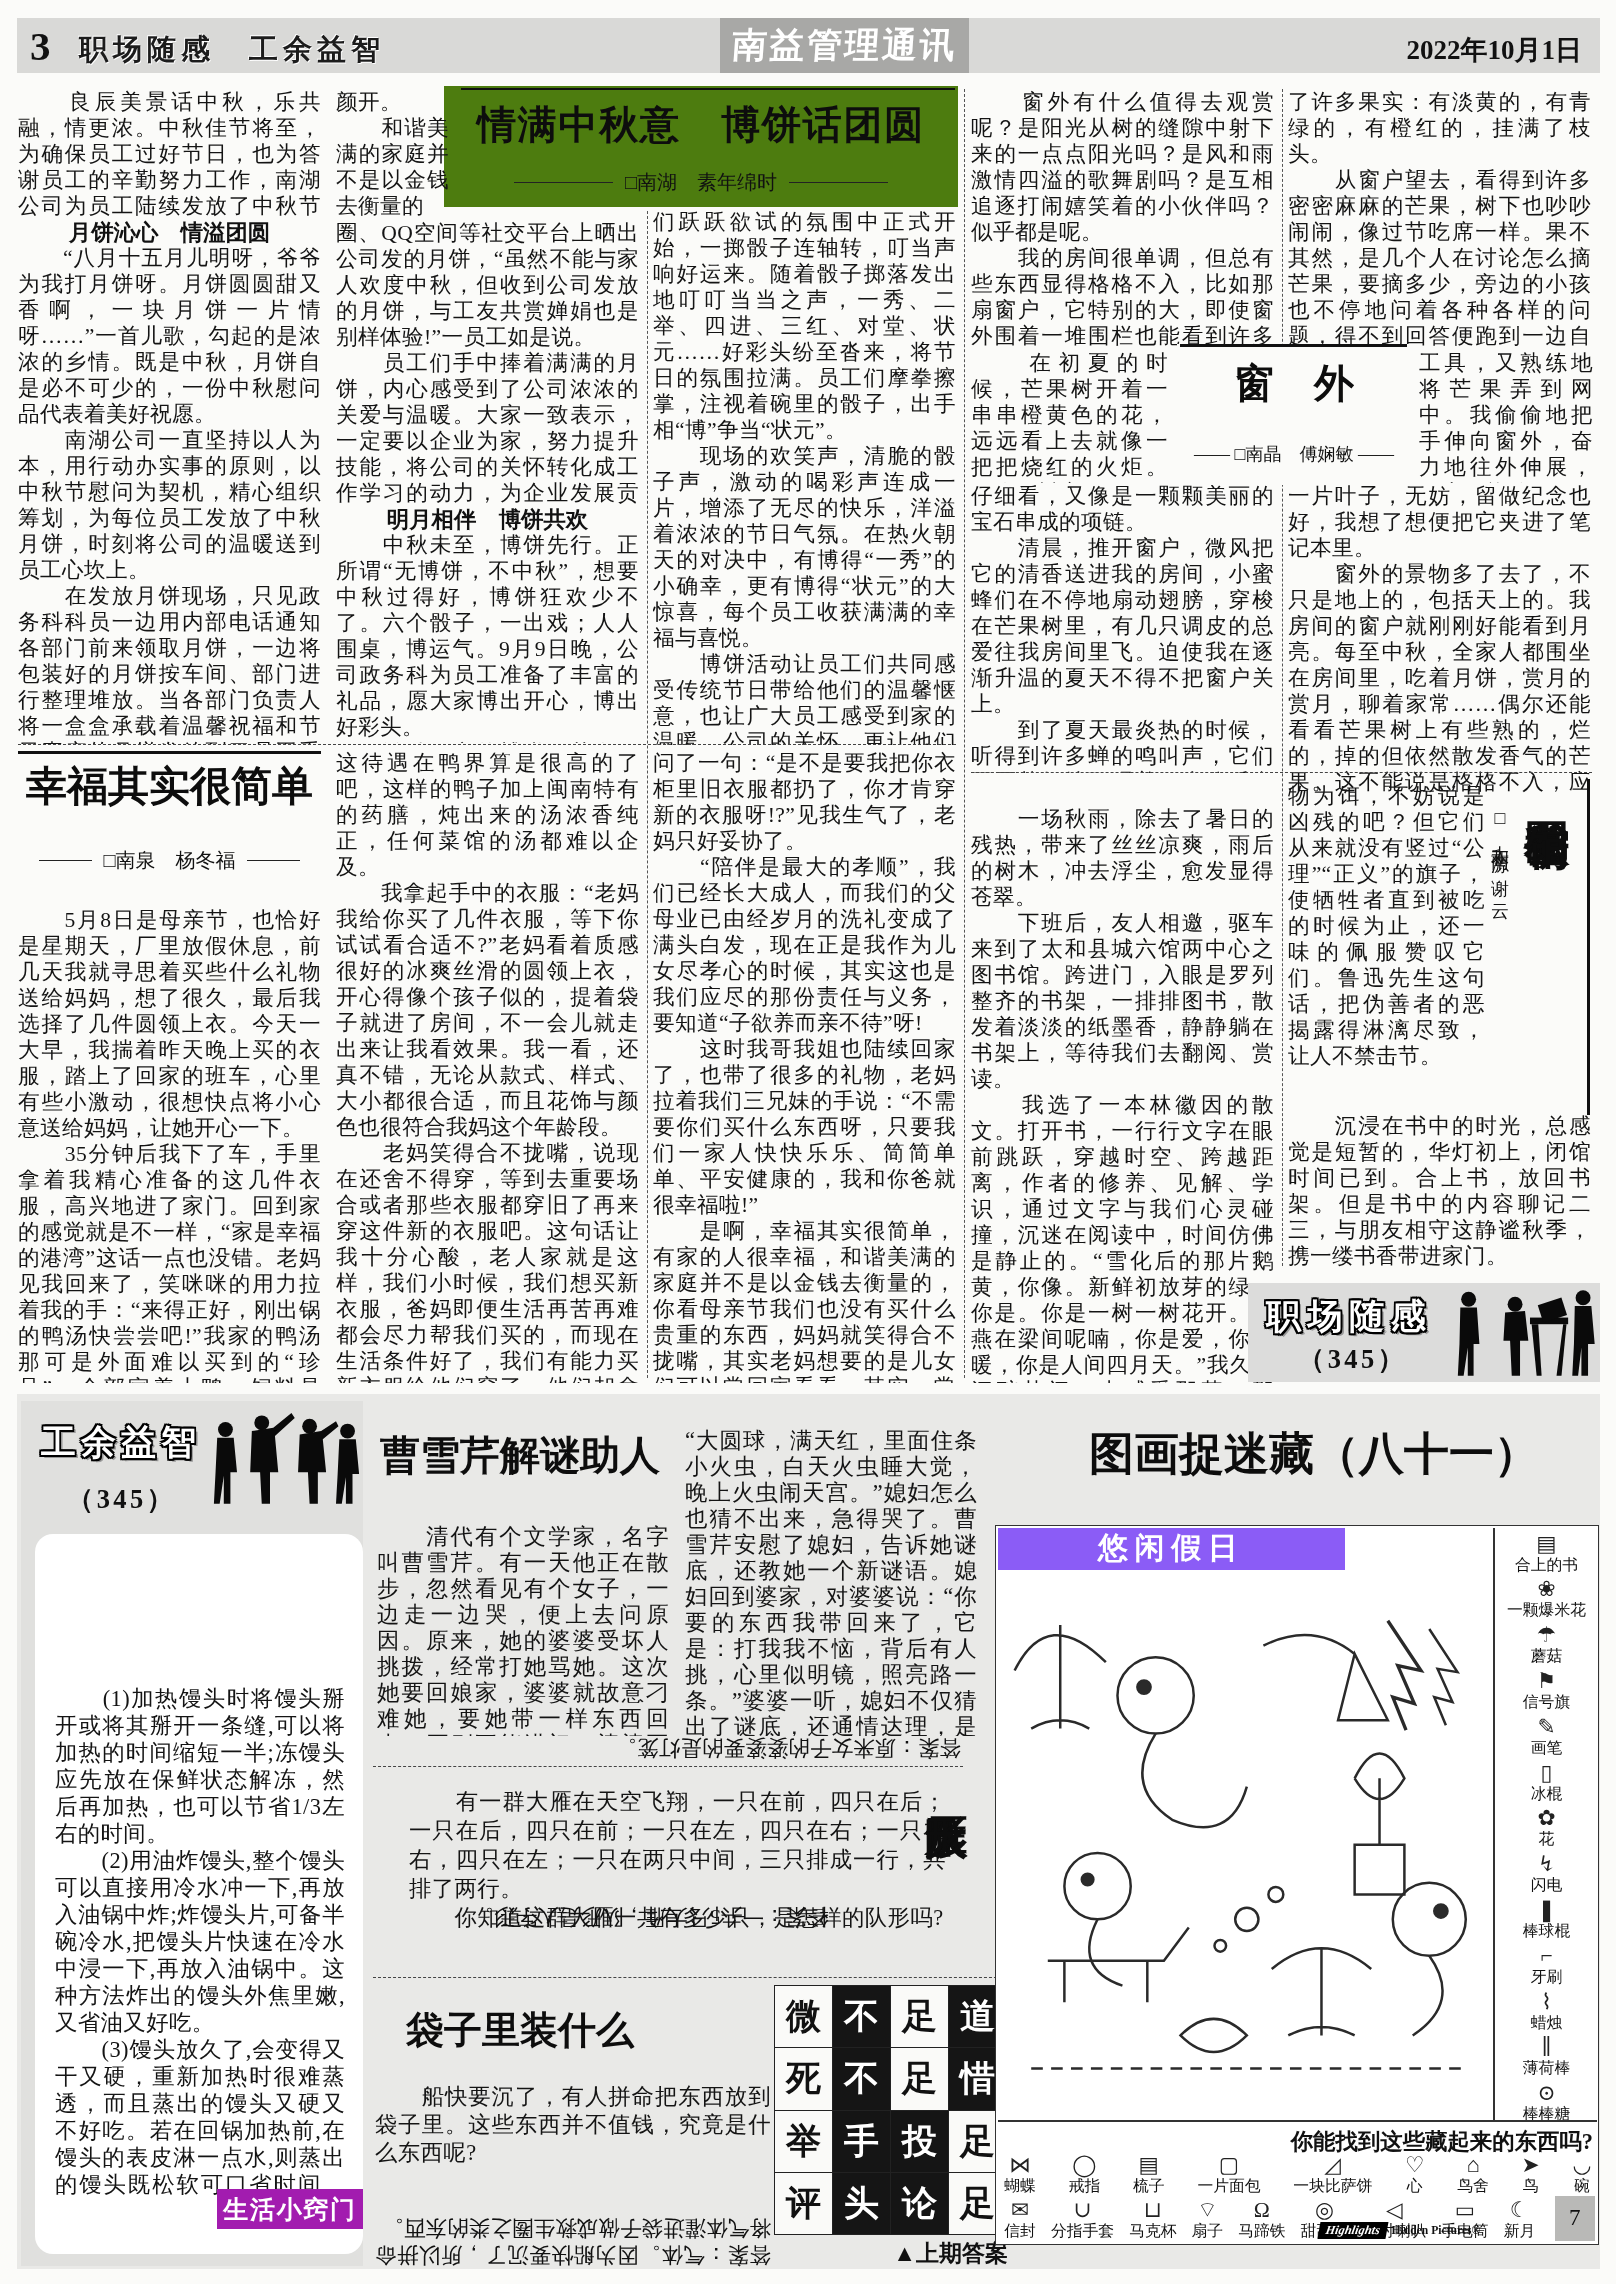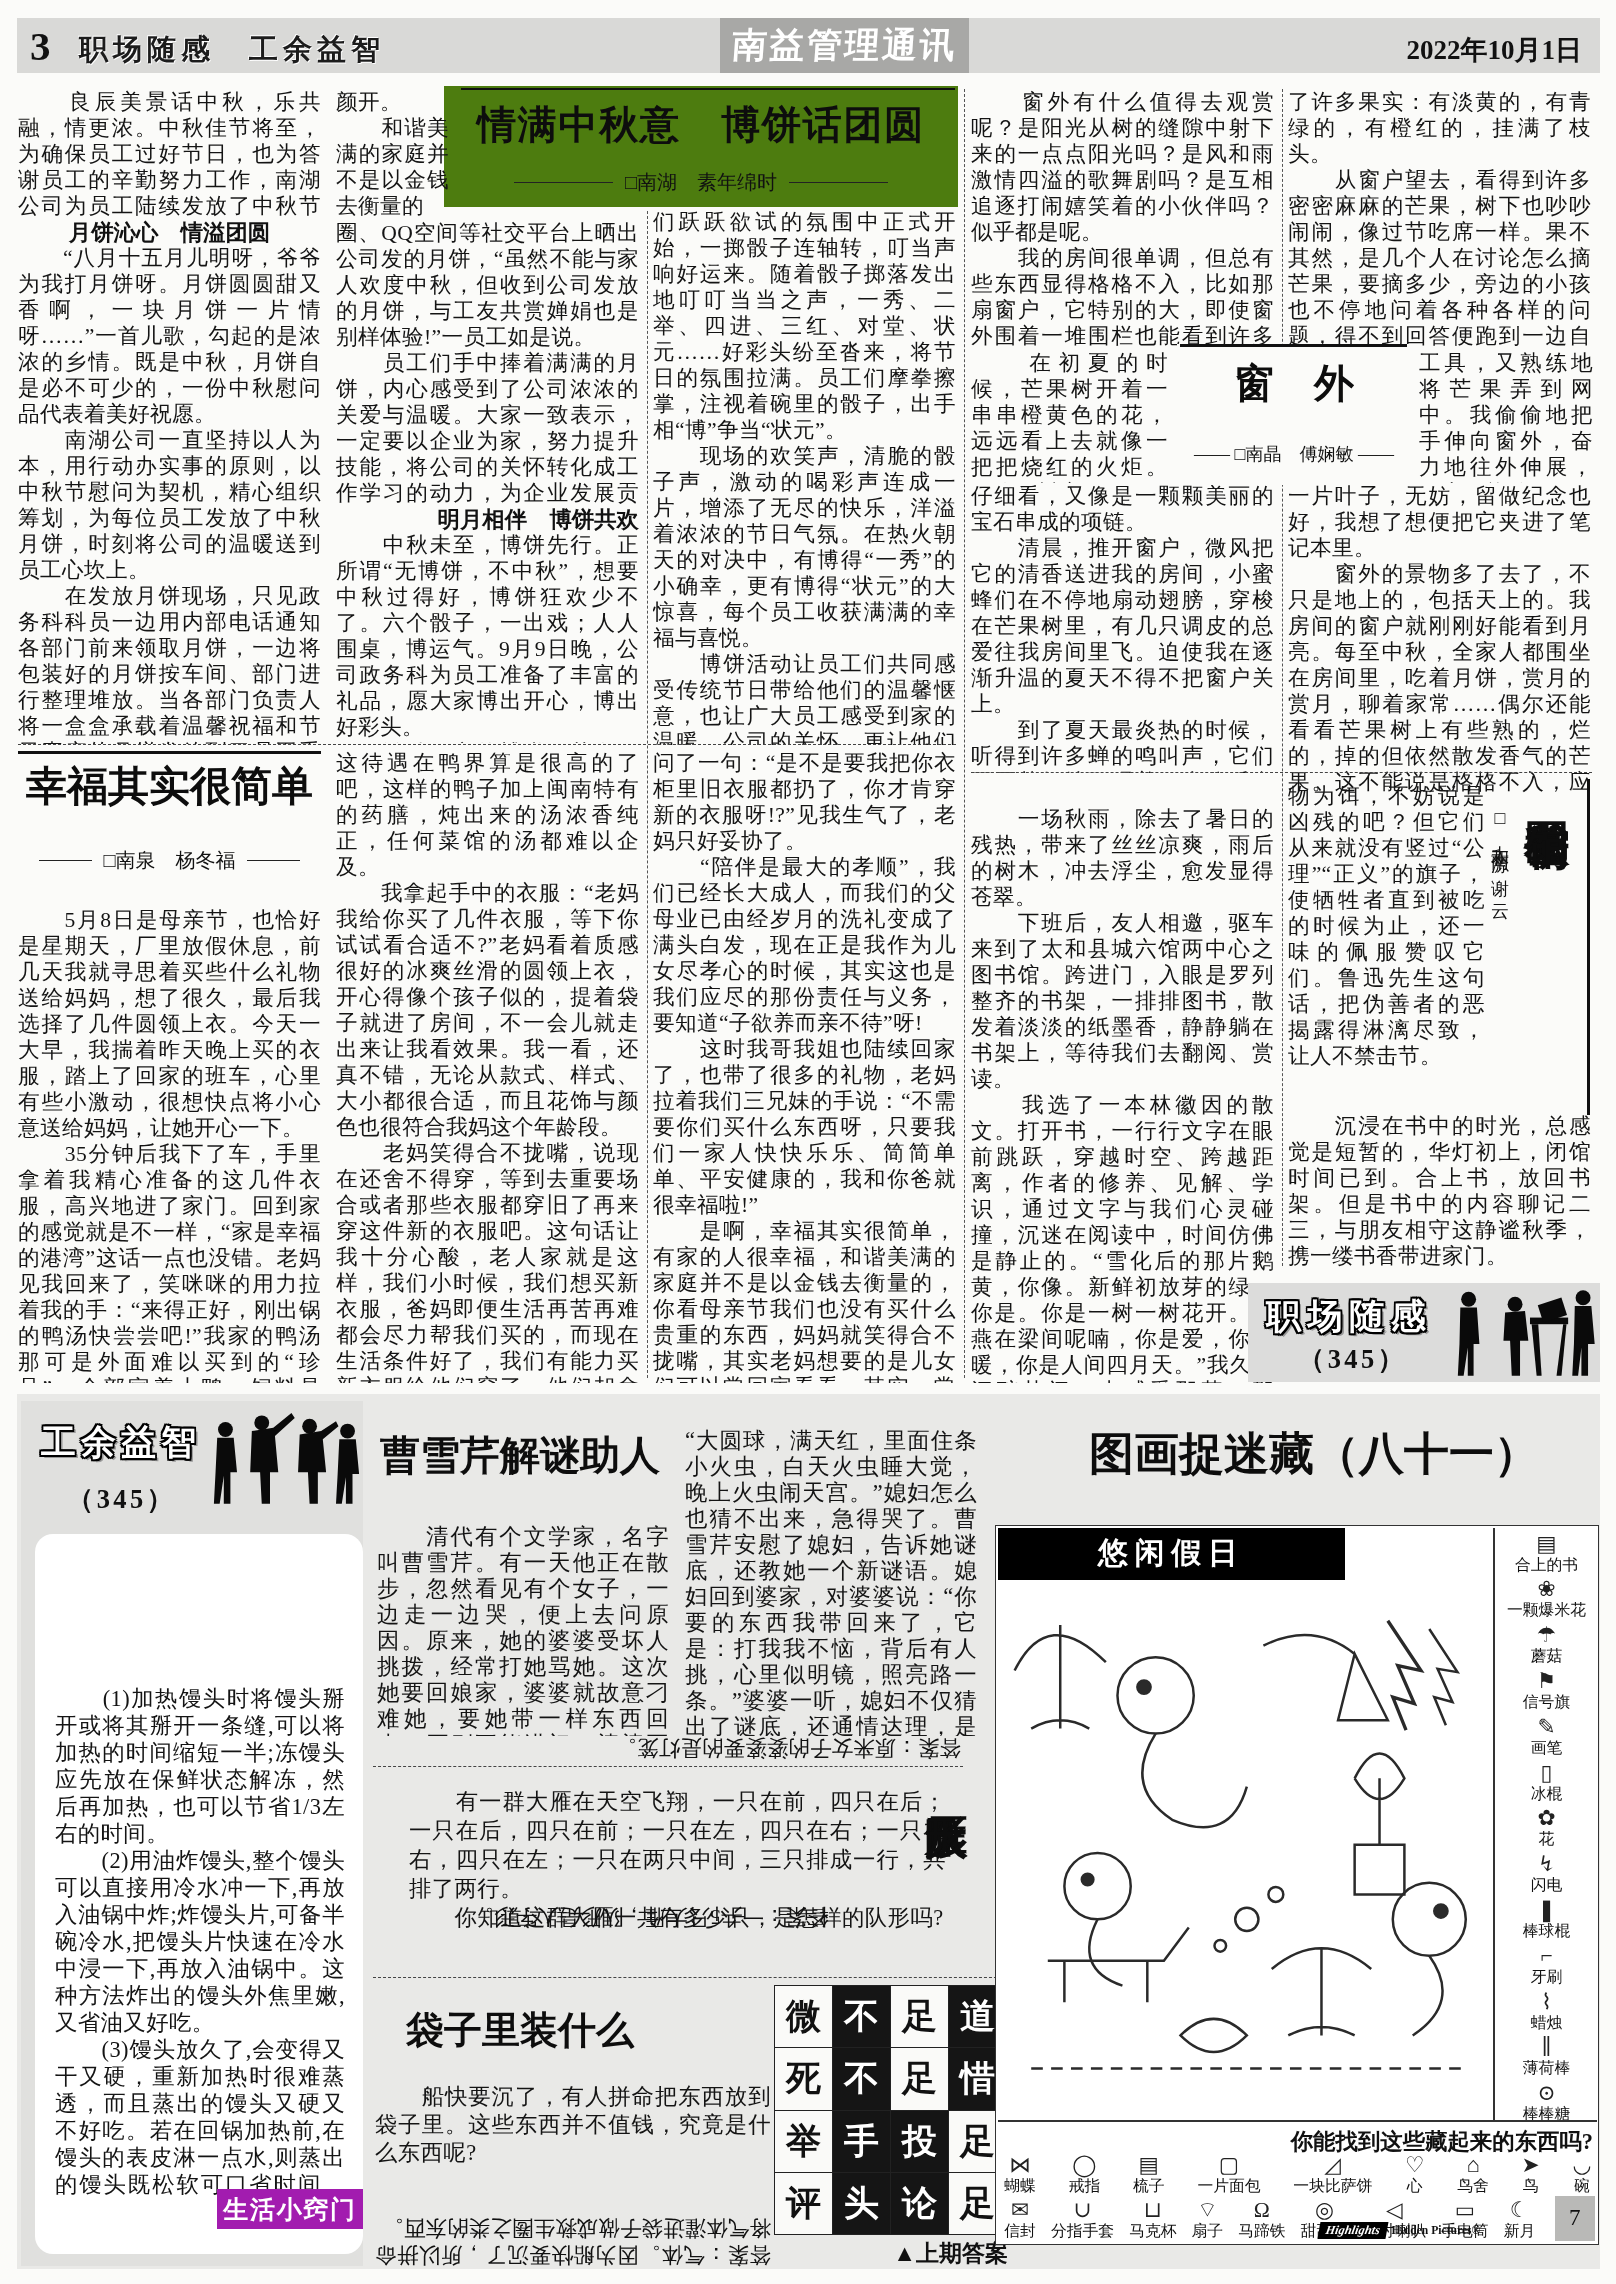--- a/index.html
+++ b/index.html
@@ -68,21 +68,21 @@
 
 <div class="txt" style="left:18px;top:89px;width:303px;height:131px;">　　良辰美景话中秋，乐共融，情更浓。中秋佳节将至，为确保员工过好节日，也为答谢员工的辛勤努力工作，南湖公司为员工陆续发放了中秋节福利，给每一位员工送去了真挚问候与祝福。</div>
 <div class="sub" style="left:18px;top:220px;width:303px;">月饼沁心　情溢团圆</div>
 <div class="txt" style="left:18px;top:245px;width:303px;height:499px;">　　“八月十五月儿明呀，爷爷为我打月饼呀。月饼圆圆甜又香啊，一块月饼一片情呀……”一首儿歌，勾起的是浓浓的乡情。既是中秋，月饼自是必不可少的，一份中秋慰问品代表着美好祝愿。
 　　南湖公司一直坚持以人为本，用行动办实事的原则，以中秋节慰问为契机，精心组织筹划，为每位员工发放了中秋月饼，时刻将公司的温暖送到员工心坎上。
 　　在发放月饼现场，只见政务科科员一边用内部电话通知各部门前来领取月饼，一边将包装好的月饼按车间、部门进行整理堆放。当各部门负责人将一盒盒承载着温馨祝福和节日喜庆的月饼发放到了员工手中，员工们喜笑</div>
 <div class="txt" style="left:336px;top:89px;width:113px;height:131px;">颜开。
 　　和谐美满的家庭并不是以金钱去衡量的</div>
 <div class="txt" style="left:336px;top:220px;width:303px;height:287px;">圈、QQ空间等社交平台上晒出公司发的月饼，“虽然不能与家人欢度中秋，但收到公司发放的月饼，与工友共赏婵娟也是别样体验!”一员工如是说。
 　　员工们手中捧着满满的月饼，内心感受到了公司浓浓的关爱与温暖。大家一致表示，一定要以企业为家，努力提升技能，将公司的关怀转化成工作学习的动力，为企业发展贡献自己的一份力。</div>
-<div class="sub" style="left:336px;top:507px;width:303px;text-align:right;">明月相伴　博饼共欢</div>
+<div class="sub" style="left:336px;top:507px;width:303px;">明月相伴　博饼共欢</div>
 <div class="txt" style="left:336px;top:532px;width:303px;height:211px;">　　中秋未至，博饼先行。正所谓“无博饼，不中秋”，想要中秋过得好，博饼狂欢少不了。六个骰子，一出戏；人人围桌，博运气。9月9日晚，公司政务科为员工准备了丰富的礼品，愿大家博出开心，博出好彩头。
 　　激动人心的博饼环节在员工</div>
 <div class="txt" style="left:653px;top:209px;width:303px;height:536px;">们跃跃欲试的氛围中正式开始，一掷骰子连轴转，叮当声响好运来。随着骰子掷落发出地叮叮当当之声，一秀、二举、四进、三红、对堂、状元……好彩头纷至沓来，将节日的氛围拉满。员工们摩拳擦掌，注视着碗里的骰子，出手相“博”争当“状元”。
 　　现场的欢笑声，清脆的骰子声，激动的喝彩声连成一片，增添了无尽的快乐，洋溢着浓浓的节日气氛。在热火朝天的对决中，有博得“一秀”的小确幸，更有博得“状元”的大惊喜，每个员工收获满满的幸福与喜悦。
 　　博饼活动让员工们共同感受传统节日带给他们的温馨惬意，也让广大员工感受到家的温暖，公司的关怀，更让他们感受到：“这个中秋，我们在南湖不孤单!”</div>
 <div class="hdash" style="left:18px;top:744px;width:938px;"></div>
 
 <div class="txt" style="left:971px;top:89px;width:303px;height:261px;">　　窗外有什么值得去观赏呢？是阳光从树的缝隙中射下来的一点点阳光吗？是风和雨激情四溢的歌舞剧吗？是互相追逐打闹嬉笑着的小伙伴吗？似乎都是呢。
 　　我的房间很单调，但总有些东西显得格格不入，比如那扇窗户，它特别的大，即使窗外围着一堆围栏也能看到许多景物，那棵芒果树更是看得一清二楚。</div>
 <div class="txt" style="left:971px;top:350px;width:197px;height:133px;">　　在初夏的时候，芒果树开着一串串橙黄色的花，远远看上去就像一把把烧红的火炬。再跑到树底下</div>
@@ -206,21 +206,21 @@
     <div class="cell">足</div>
     <div class="cell">评</div>
     <div class="cell cell-black">头</div>
     <div class="cell cell-black">论</div>
     <div class="cell">足</div>
   </div>
 <div class="abs" style="left:862px;top:2238px;width:146px;font-size:23px;font-weight:bold;text-align:right;">▲上期答案</div>
 
 <div class="bigtitle" style="left:1082px;top:1424px;width:464px;text-align:center;font-size:45px;">图画捉迷藏（八十一）</div>
 <div class="abs" style="left:995px;top:1525px;width:604px;height:720px;background:#fff;border:1.7px solid #333;box-sizing:border-box;">
-  <div style="position:absolute;left:1.7px;top:1.7px;width:347px;height:52px;background:#000000;display:flex;align-items:center;justify-content:center;">
+  <div style="position:absolute;left:1.7px;top:1.7px;width:347px;height:42px;background:#8b5cf6;display:flex;align-items:center;justify-content:center;">
     <span style="color:#fff;font-size:30px;font-weight:bold;letter-spacing:6.6px;">悠闲假日</span>
   </div>
 
   <svg width="496" height="549" viewBox="0 0 598 662" style="position:absolute;left:1.7px;top:45px;" fill="none" stroke="#2a2a2a" stroke-width="3">
     <path d="M20 120 Q60 40 130 110 M75 65 L75 190 M40 190 Q75 170 110 190"></path>
     <circle cx="190" cy="150" r="46"></circle>
       <circle cx="176" cy="140" r="8" fill="#2a2a2a"></circle>
       <path d="M190 196 Q150 260 210 300 Q280 330 300 260"></path>
     <path d="M320 90 Q380 60 430 100 M430 100 L410 180 L470 180 Z"></path>
     <path d="M470 60 l40 60 l-28 -6 l20 46 l-26 -8 l16 40" stroke-width="4"></path>

